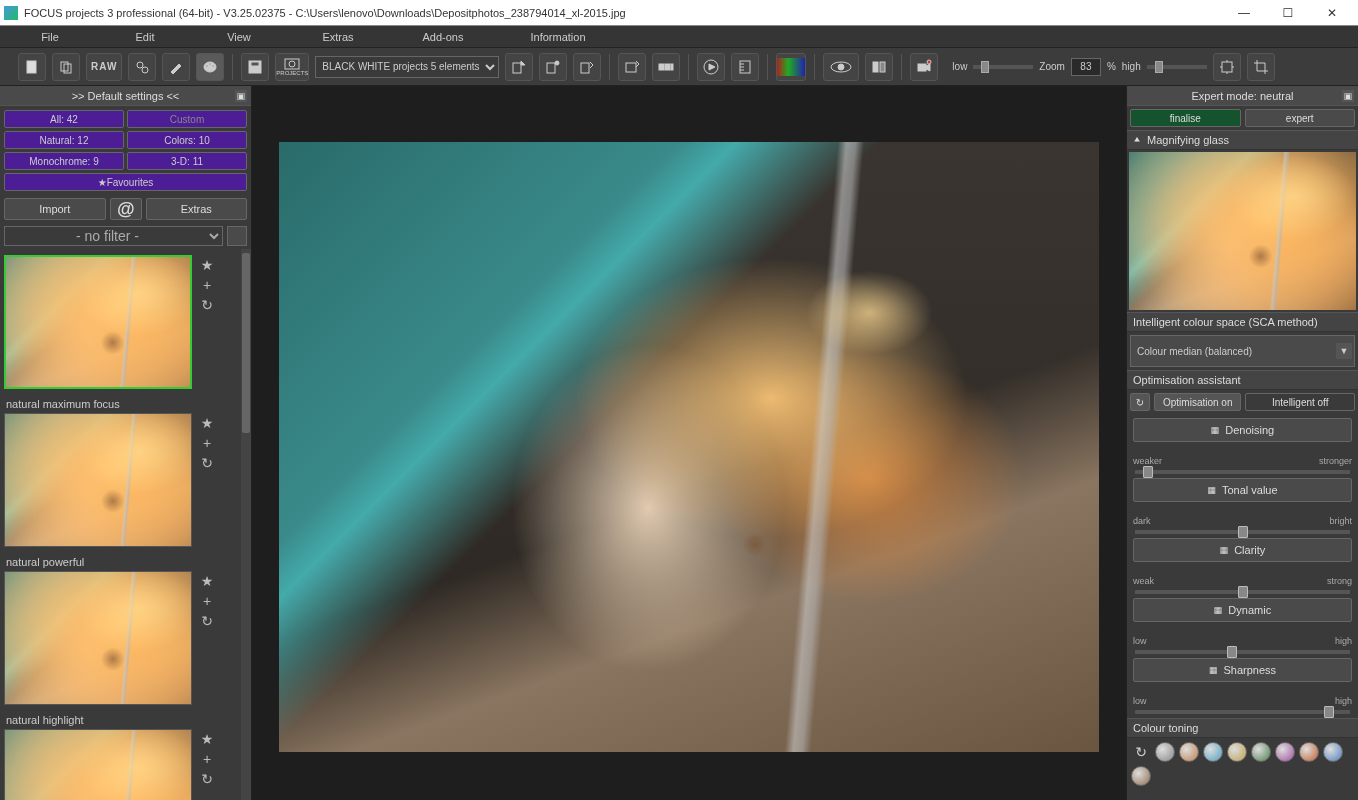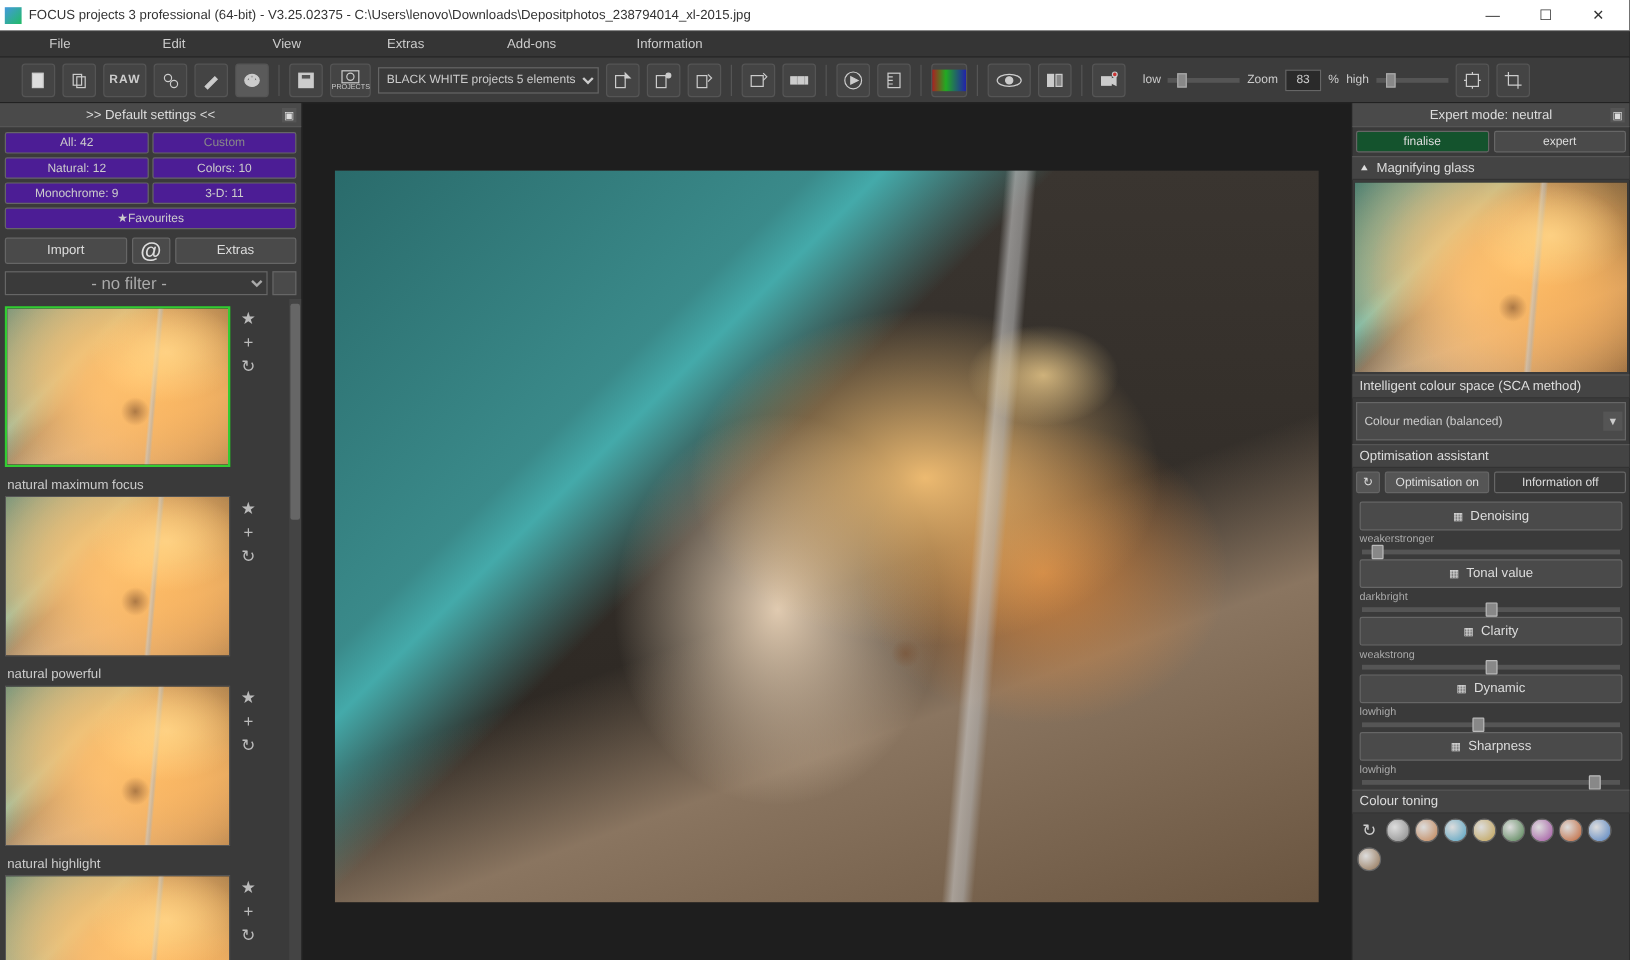--- a/index.html
+++ b/index.html
@@ -81,21 +81,21 @@
   .dropdown { margin: 3px; height: 32px; background: #4a4a4a; border: 1px solid #666; color: #ccc; font-size: 10px; display: flex; align-items: center; padding: 0 6px; position: relative; }
   .dropdown .dd-arrow { position: absolute; right: 2px; width: 16px; height: 16px; background: #555; text-align: center; line-height: 16px; font-size: 9px; }
   
   .opt-row { display: flex; padding: 3px; gap: 4px; align-items: center; }
   .opt-row .ob { height: 18px; background: #555; border: 1px solid #666; color: #ddd; font-size: 10px; display: flex; align-items: center; justify-content: center; border-radius: 2px; padding: 0 8px; }
   .opt-row .ob.icon { width: 20px; padding: 0; }
   .opt-row .ob.off { background: #3a3a3a; }
   
   .slider-block { margin: 4px 6px; }
   .slider-btn { height: 24px; background: #4a4a4a; border: 1px solid #666; color: #ddd; font-size: 11px; display: flex; align-items: center; justify-content: center; border-radius: 2px; gap: 6px; }
-  .slider-labels { display: flex; justify-content: flex-start; color: #aaa; font-size: 9px; margin-top: 2px; }
+  .slider-labels { display: flex; justify-content: space-between; color: #aaa; font-size: 9px; margin-top: 14px; }
   .slider-track { height: 4px; background: #555; margin: 4px 2px 2px 2px; position: relative; }
   .slider-track .knob { position: absolute; top: -4px; width: 10px; height: 12px; background: #888; border: 1px solid #bbb; border-radius: 1px; transform: translateX(-50%); }
   
   .toning-row { display: flex; padding: 4px; gap: 4px; flex-wrap: wrap; }
   .toning-row .tone { width: 20px; height: 20px; border-radius: 10px; border: 1px solid #666; }
   
   
   .photo { position: absolute; inset: 0; background:
     radial-gradient(ellipse 280px 200px at 60% 42%, rgba(255,200,120,0.9), transparent 70%),
     radial-gradient(ellipse 220px 180px at 72% 55%, rgba(230,140,60,0.8), transparent 70%),
@@ -398,21 +398,21 @@
       </div>
     <div class="section-hdr">Intelligent colour space (SCA method)</div>
     <div class="dropdown">
         <span>Colour median (balanced)</span>
         <span class="dd-arrow">▼</span>
       </div>
     <div class="section-hdr">Optimisation assistant</div>
     <div class="opt-row">
       <div class="ob icon">↻</div>
       <div class="ob">Optimisation on</div>
-      <div class="ob off" style="flex:1">Information off</div>
+      <div class="ob off" style="flex:1">Intelligent off</div>
     </div>
     <div id="sliders-container">
         <div class="slider-block">
     <div class="slider-btn"><span style="font-size:9px">▦</span> Denoising</div>
     <div class="slider-labels">
             <span>weaker</span>
             <span>stronger</span>
           </div>
     <div class="slider-track">
             <div class="knob" style="left:6%"></div>

